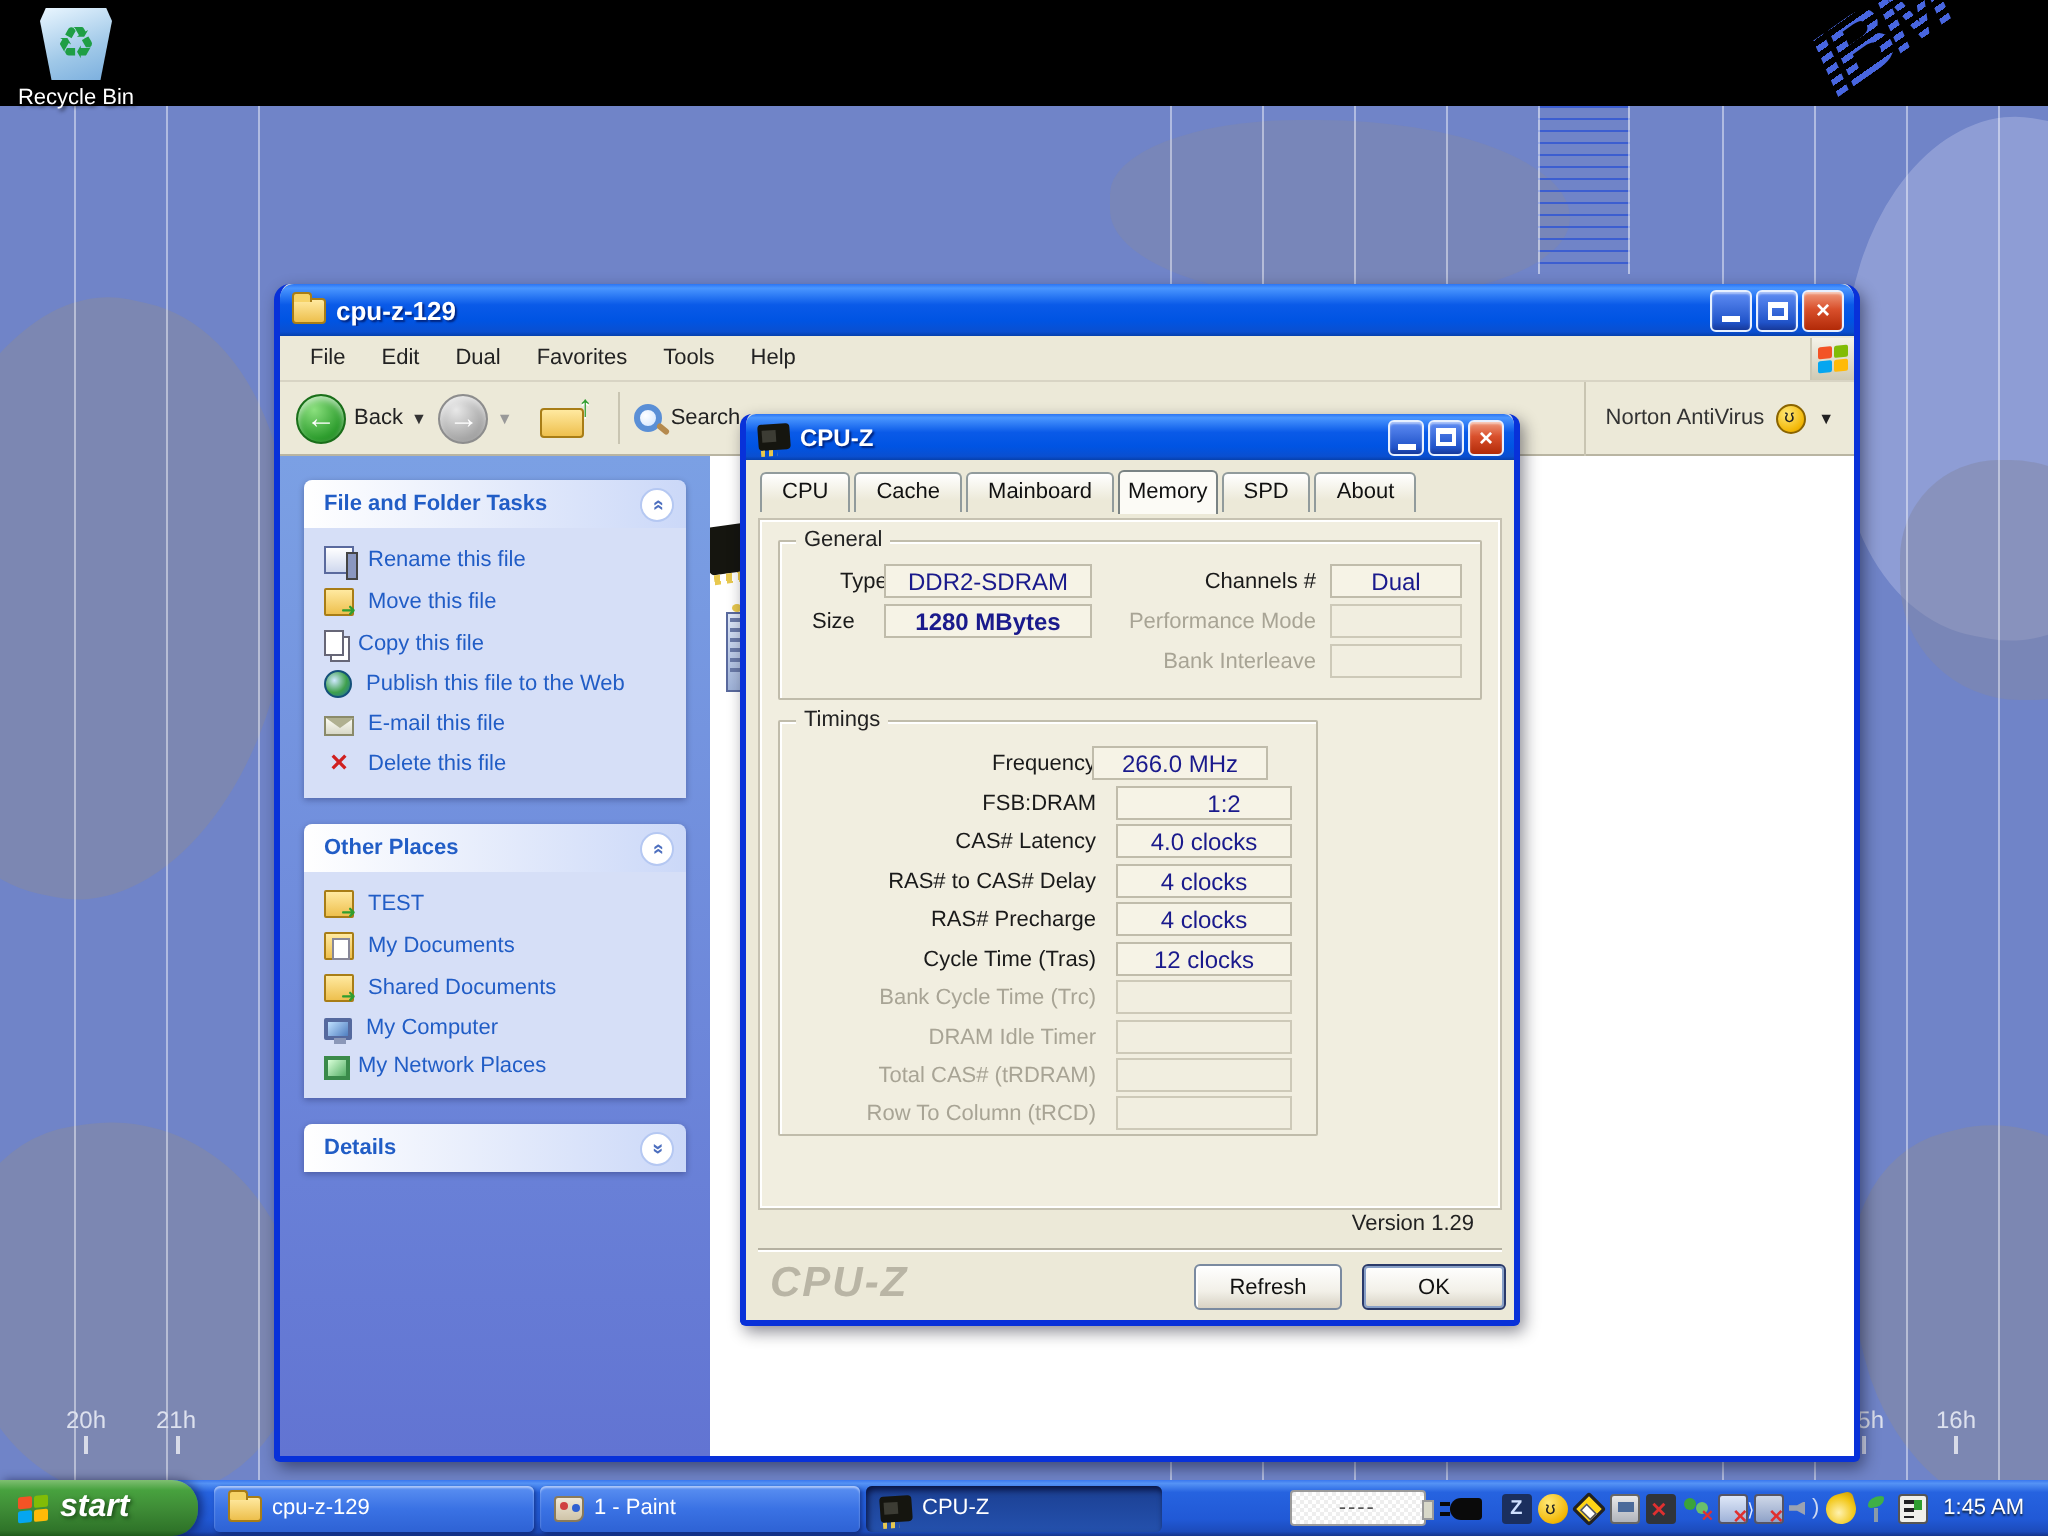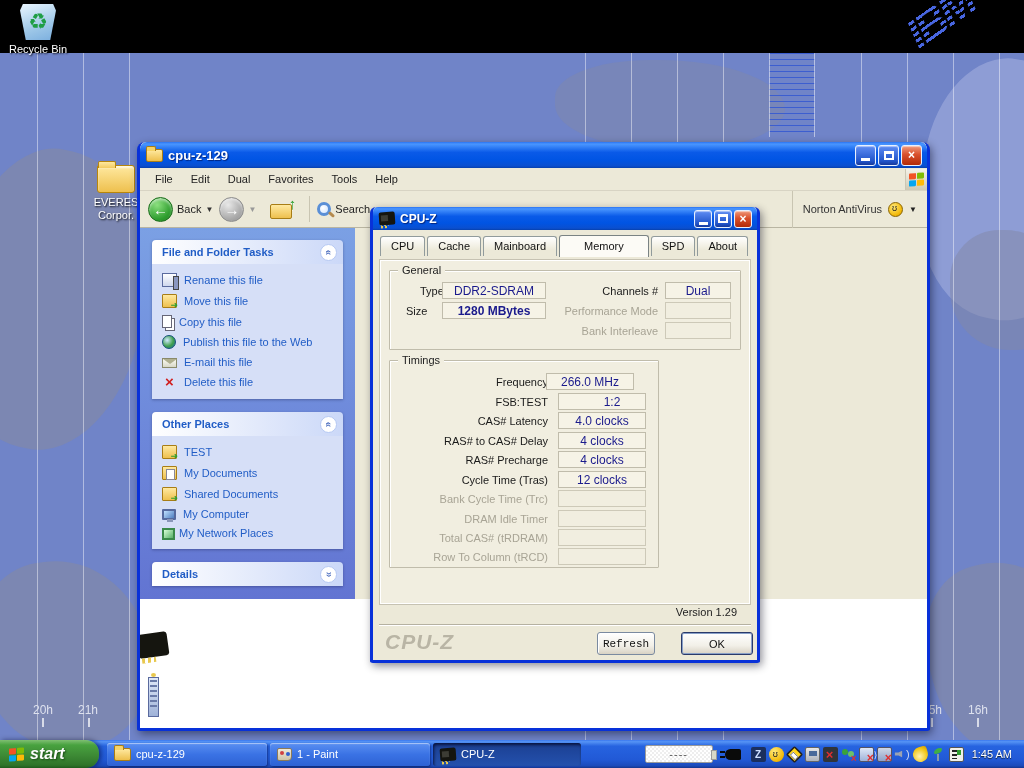--- a/index.html
+++ b/index.html
@@ -70,21 +70,21 @@
   .upfolder .fbase{position:absolute;left:0;bottom:0;width:22px;height:15px;background:linear-gradient(#ffe9a0,#eec04e);border:1px solid #a87d16;border-radius:2px;}
   .upfolder .uarr{position:absolute;right:-2px;top:-4px;color:#2f9e2f;font-weight:bold;font-size:15px;text-shadow:0 1px 0 #fff;}
   .vsep{width:1px;height:26px;background:#c9c5b2;margin:0 7px;}
   .mag{width:14px;height:14px;border:3px solid #5a8fd6;border-radius:50%;position:relative;background:radial-gradient(circle at 35% 35%,#fff,#cfe3ff);}
   .mag::after{content:'';position:absolute;width:7px;height:3px;background:#b58a4e;right:-7px;bottom:-3px;transform:rotate(40deg);border-radius:2px;}
   .nortonband{margin-left:auto;height:37px;display:flex;align-items:center;gap:6px;padding:0 10px;border-left:1px solid #c9c5b2;font-size:11px;color:#333;}
   .nface{width:15px;height:15px;border-radius:50%;background:radial-gradient(circle at 35% 30%,#ffe877,#f2b705 70%,#c98e00);border:1px solid #8a6400;position:relative;}
   .nface::after{content:'ʊ';position:absolute;left:3px;top:0px;font-size:9px;color:#222;}
   .darr{font-size:8px;color:#222;}
 
-  .explorer-body{display:flex;height:500px;flex-direction:column;}
+  .explorer-body{display:flex;height:500px;}
   .sidebar{width:215px;background:linear-gradient(180deg,#7ba0e4,#6274d2);padding:12px 0 0 12px;overflow:hidden;}
   .panel{width:191px;margin-bottom:13px;border-radius:4px 4px 0 0;overflow:hidden;box-shadow:0 1px 3px rgba(0,0,40,.3);}
   .phead{height:24px;display:flex;align-items:center;justify-content:space-between;padding:0 6px 0 10px;
     background:linear-gradient(90deg,#ffffff,#cbd8f8);font-size:11px;font-weight:bold;color:#215dc6;}
   .chev{width:17px;height:17px;border-radius:50%;background:#fff;border:1px solid #b5c8f2;color:#4d6fbf;display:flex;align-items:center;justify-content:center;font-weight:bold;font-size:10px;}
   .chev span{display:inline-block;transform:rotate(90deg);}
   .chev.down span{transform:rotate(-90deg);}
   .pbody{background:#d6dff7;padding:9px 6px 10px 10px;}
   .pitem{display:flex;align-items:center;gap:7px;margin-bottom:7px;font-size:11px;color:#215dc6;}
   .pitem:last-child{margin-bottom:0;}
@@ -110,21 +110,21 @@
   .ramstick{position:absolute;left:8px;top:78px;width:11px;height:40px;background:linear-gradient(#dfe8f8,#9fb2d8);border:1px solid #5a6a9e;}
   .ramstick::before{content:'';position:absolute;left:1px;top:2px;width:7px;height:30px;background:repeating-linear-gradient(180deg,#6a7aa8 0 2px,transparent 2px 5px);}
   .ramstick::after{content:'';position:absolute;left:2px;top:-5px;width:5px;height:4px;background:#e8c84e;border-radius:50%;}
 
   
   #cpuz{left:370px;top:207px;width:390px;height:456px;z-index:20;background:#ece9d8;border-radius:6px 6px 3px 3px;}
   #cpuz .tbar{height:23px;border-radius:5px 5px 0 0;}
   #cpuz .cap{width:18px;height:18px;}
   .tabs{display:flex;padding:6px 6px 0 7px;position:relative;z-index:2;}
   .tab{font-size:11px;color:#111;padding:3px 10px 3px;background:linear-gradient(#fff,#ece9d8 70%);border:1px solid #919b9c;border-bottom:none;border-radius:3px 3px 0 0;margin-right:2px;}
-  .tab.active{background:#fcfbf6;padding:4px 24px 5px;margin-top:-2px;position:relative;top:1px;border-color:#7a8384;}
+  .tab.active{background:#fcfbf6;padding:4px 4px 5px;margin-top:-2px;position:relative;top:1px;border-color:#7a8384;}
   .tabpanel{position:absolute;left:7px;right:7px;top:30px;height:344px;background:#f1eee0;border:1px solid #fff;box-shadow:0 0 0 1px #c6c2b2;}
   .cpuz-body{position:relative;height:430px;font-size:11px;}
   .gbox{position:absolute;border:1px solid #c0bcab;border-radius:1px;box-shadow:inset 1px 1px 0 #fff;}
   .gbox .legend{position:absolute;top:-7px;left:8px;background:#f1eee0;padding:0 4px;font-size:11px;color:#222;}
   .flbl{position:absolute;font-size:11px;color:#1a1a1a;white-space:nowrap;}
   .flbl.dis{color:#a8a495;}
   .fval{position:absolute;height:17px;background:#f6f3e6;border:1px solid #c0bcab;color:#1a1a8c;font-size:12px;display:flex;align-items:center;justify-content:center;white-space:nowrap;}
   .fval.dis{background:#f1eee0;border-color:#cdc9b8;}
   .version-line{position:absolute;right:20px;top:376px;font-size:11px;color:#222;}
   .hsep{position:absolute;left:6px;right:6px;top:394px;height:2px;border-top:1px solid #b5b1a1;border-bottom:1px solid #fff;}
@@ -214,27 +214,20 @@
   <div class="hourtick" style="left:977px;top:718px;"></div>
 
   <div class="topband">
     <div class="ibm-logo">IBM</div>
   </div>
 
   <div class="dicon" style="left:2px;top:4px;">
     <div class="art bin-art">♻</div>
     <div class="lbl">Recycle Bin</div>
   </div>
-  <div class="dicon" style="left:80px;top:165px;">
-    <div class="art folder-art"></div>
-    <div class="lbl">
-      <span>EVERES</span><br>
-      <span>Corpor.</span>
-    </div>
-  </div>
 
   <div class="xpwin" id="explorer">
     <div class="tbar">
       <div class="folder-sm"></div>
       <div class="ttl">cpu-z-129</div>
       <div class="cap">
           <div class="ming"></div>
         </div>
       <div class="cap">
           <div class="maxg"></div>
@@ -403,21 +396,21 @@
         <div class="flbl dis" style="left:160px;top:34px;width:108px;text-align:right;">Performance Mode</div>
         <div class="fval dis" style="left:275px;top:31px;width:66px;"></div>
         <div class="flbl dis" style="left:160px;top:54px;width:108px;text-align:right;">Bank Interleave</div>
         <div class="fval dis" style="left:275px;top:51px;width:66px;"></div>
       </div>
 
       <div class="gbox" style="left:16px;top:130px;width:270px;height:208px;">
         <div class="legend">Timings</div>
         <div class="flbl" style="left:0;top:15px;width:158px;text-align:right;">Frequency</div>
         <div class="fval" style="left:156px;top:12px;width:88px;">266.0 MHz</div>
-        <div class="flbl" style="left:0;top:35px;width:158px;text-align:right;">FSB:TEST</div>
+        <div class="flbl" style="left:0;top:35px;width:158px;text-align:right;">FSB:DRAM</div>
         <div class="fval" style="left:168px;top:32px;width:88px;padding-left:20px;">1:2</div>
         <div class="flbl" style="left:0;top:54px;width:158px;text-align:right;">CAS# Latency</div>
         <div class="fval" style="left:168px;top:51px;width:88px;">4.0 clocks</div>
         <div class="flbl" style="left:0;top:74px;width:158px;text-align:right;">RAS# to CAS# Delay</div>
         <div class="fval" style="left:168px;top:71px;width:88px;">4 clocks</div>
         <div class="flbl" style="left:0;top:93px;width:158px;text-align:right;">RAS# Precharge</div>
         <div class="fval" style="left:168px;top:90px;width:88px;">4 clocks</div>
         <div class="flbl" style="left:0;top:113px;width:158px;text-align:right;">Cycle Time (Tras)</div>
         <div class="fval" style="left:168px;top:110px;width:88px;">12 clocks</div>
         <div class="flbl dis" style="left:0;top:132px;width:158px;text-align:right;">Bank Cycle Time (Trc)</div>
@@ -426,21 +419,21 @@
         <div class="fval dis" style="left:168px;top:149px;width:88px;"></div>
         <div class="flbl dis" style="left:0;top:171px;width:158px;text-align:right;">Total CAS# (tRDRAM)</div>
         <div class="fval dis" style="left:168px;top:168px;width:88px;"></div>
         <div class="flbl dis" style="left:0;top:190px;width:158px;text-align:right;">Row To Column (tRCD)</div>
         <div class="fval dis" style="left:168px;top:187px;width:88px;"></div>
       </div>
 
       <div class="version-line">Version 1.29</div>
       <div class="hsep"></div>
       <div class="cpuz-logo">CPU-Z</div>
-      <div class="xpbtn" style="left:224px;width:58px;font-family:Liberation Mono, monospace;">Refresh</div>
+      <div class="xpbtn" style="left:224px;width:74px;">Refresh</div>
       <div class="xpbtn default" style="left:308px;width:72px;">OK</div>
     </div>
   </div>
 
   <div class="taskbar">
     <div class="startbtn">
       <div class="flag">
           <i></i>
           <i></i>
           <i></i>

